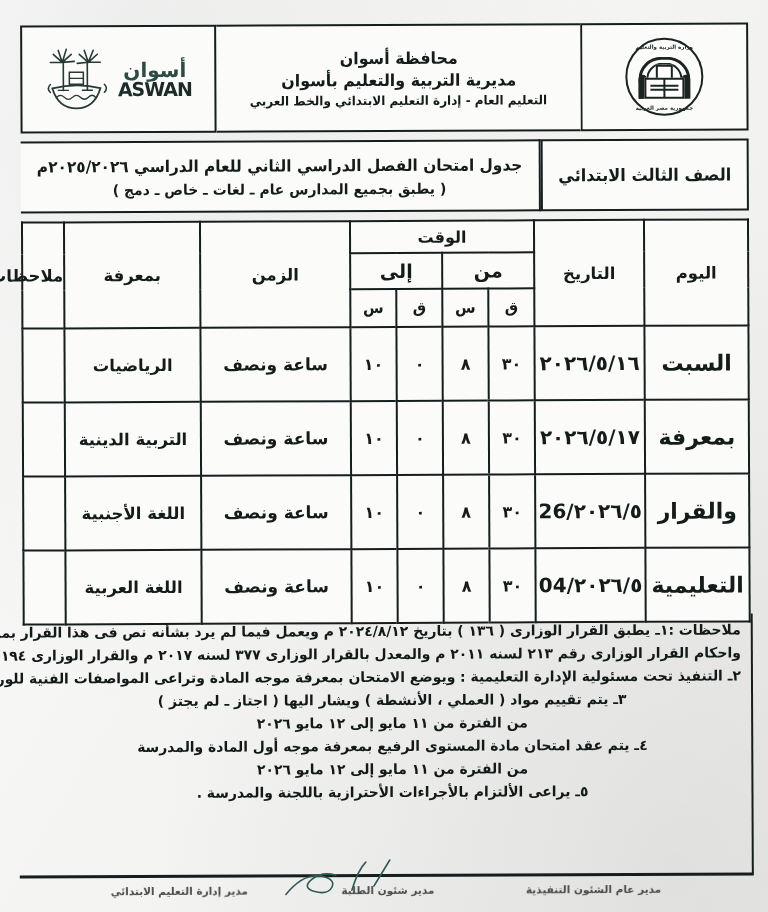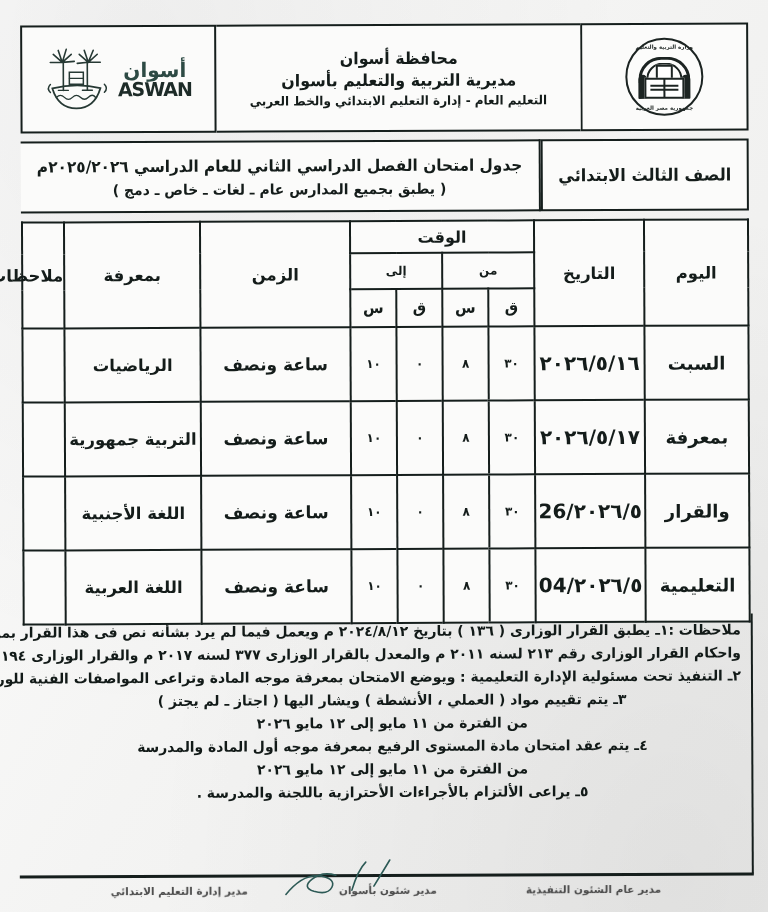--- a/index.html
+++ b/index.html
@@ -113,27 +113,27 @@
   .c-day{width:104px;}
   .c-date{width:110px;}
   .c-min{width:46px;}
   .c-hr{width:46px;}
   .c-dur{width:150px;}
   .c-sub{width:136px;}
   .c-note{width:auto;}
 
   th.h-main{height:100px;font-size:16.5px;}
   th.h-time{height:30px;font-size:16px;}
-  th.h-fromto{height:34px;font-size:12px;}
+  th.h-fromto{height:34px;font-size:19px;}
   th.h-sq{height:36px;font-size:15px;}
 
   td{height:72px;font-size:16.5px;margin-top:20px;}
-  td.day{font-size:18px;}
+  td.day{font-size:22px;}
   td.date{font-size:20px;letter-spacing:0;}
-  td.num{font-size:12px;}
+  td.num{font-size:16px;}
   td.dur{font-size:17px;color:#2c3a36;}
   td.sub{font-size:16.5px;}
   .dash-l{border-left-style:dashed !important;border-left-width:1.6px !important;}
 
   
   .notes{
     position:absolute;left:14px;right:10px;top:607px;
     padding:4px 10px 2px 6px;
     box-sizing:border-box;
   }
@@ -269,21 +269,21 @@
         <td></td>
       </tr>
       <tr>
         <td class="day">بمعرفة</td>
         <td class="date">٢٠٢٦/٥/١٧</td>
         <td class="num dash-l">٣٠</td>
         <td class="num">٨</td>
         <td class="num dash-l">٠</td>
         <td class="num">١٠</td>
         <td class="dur">ساعة ونصف</td>
-        <td class="sub">التربية جمهورية</td>
+        <td class="sub">التربية الدينية</td>
         <td></td>
       </tr>
       <tr>
         <td class="day">والقرار</td>
         <td class="date">٢٠٢٦/٥/26</td>
         <td class="num dash-l">٣٠</td>
         <td class="num">٨</td>
         <td class="num dash-l">٠</td>
         <td class="num">١٠</td>
         <td class="dur">ساعة ونصف</td>
@@ -313,21 +313,21 @@
     <div class="note c">٤ـ يتم عقد امتحان مادة المستوى الرفيع بمعرفة موجه أول المادة والمدرسة</div>
     <div class="note c">من الفترة من ١١ مايو إلى ١٢ مايو ٢٠٢٦</div>
     <div class="note c">٥ـ يراعى الألتزام بالأجراءات الأحترازية باللجنة والمدرسة .</div>
   </div>
 
   <div class="frame-r"></div>
   <div class="frame-bottom"></div>
 
   <div class="sigs">
     <div class="sig s3">مدير عام الشئون التنفيذية</div>
-    <div class="sig s2">مدير شئون بأسوان</div>
+    <div class="sig s2">مدير شئون الطلبة</div>
     <div class="sig s1">مدير إدارة التعليم الابتدائي</div>
   </div>
 
   <svg class="scribble" viewBox="0 0 130 42" aria-hidden="true">
     <g fill="none" stroke="#2d5a56" stroke-width="1.6" stroke-linecap="round">
       <path d="M8 38 q18 -22 36 -18 q14 3 10 11 q-4 8 -18 4 q-12 -4 -2 -12 q10 -8 24 -4"></path>
       <path d="M74 34 q6 -20 14 -28"></path>
       <path d="M96 30 q10 -16 16 -26"></path>
     </g>
   </svg>

